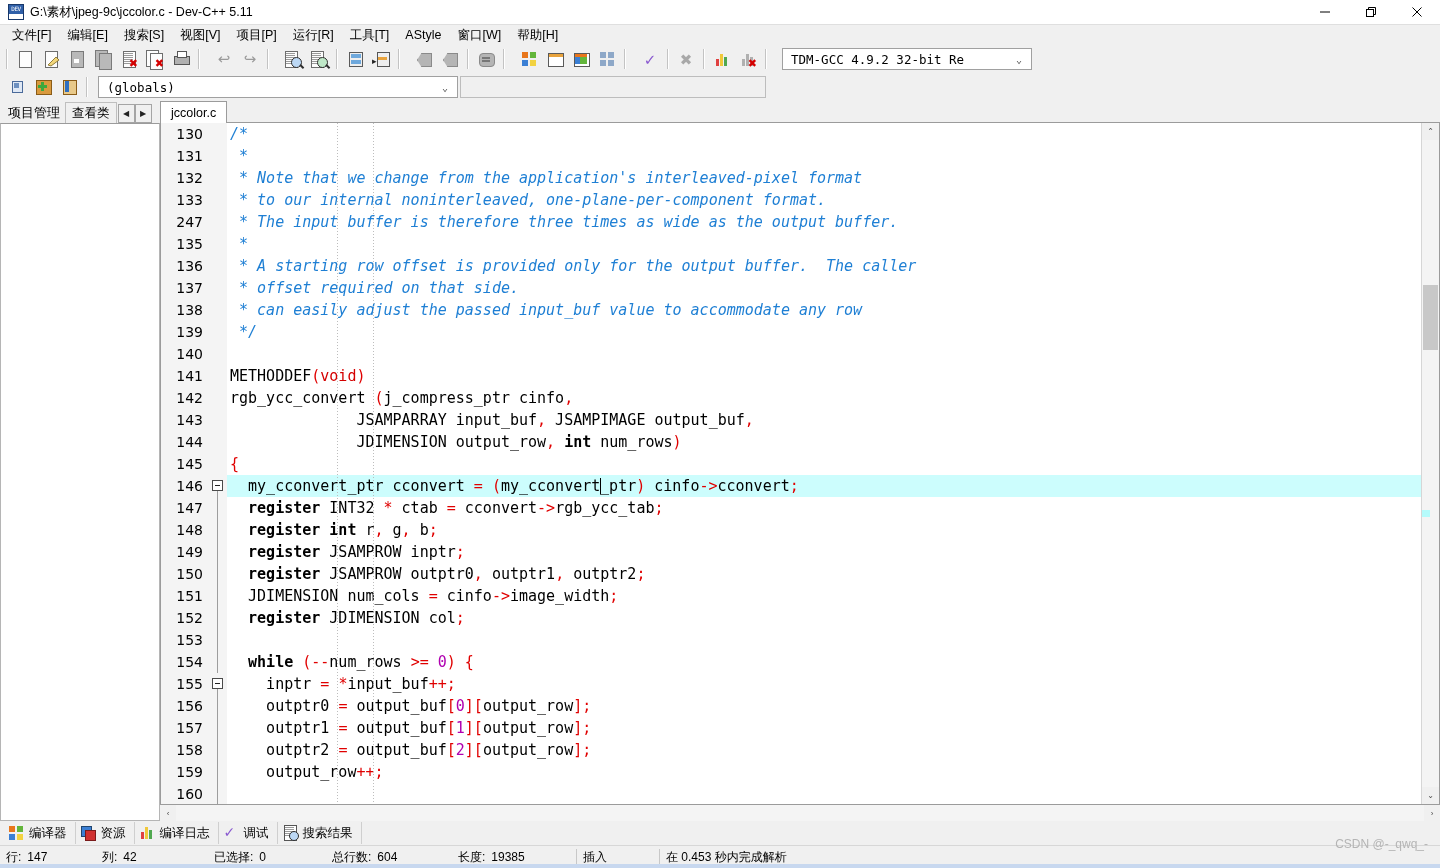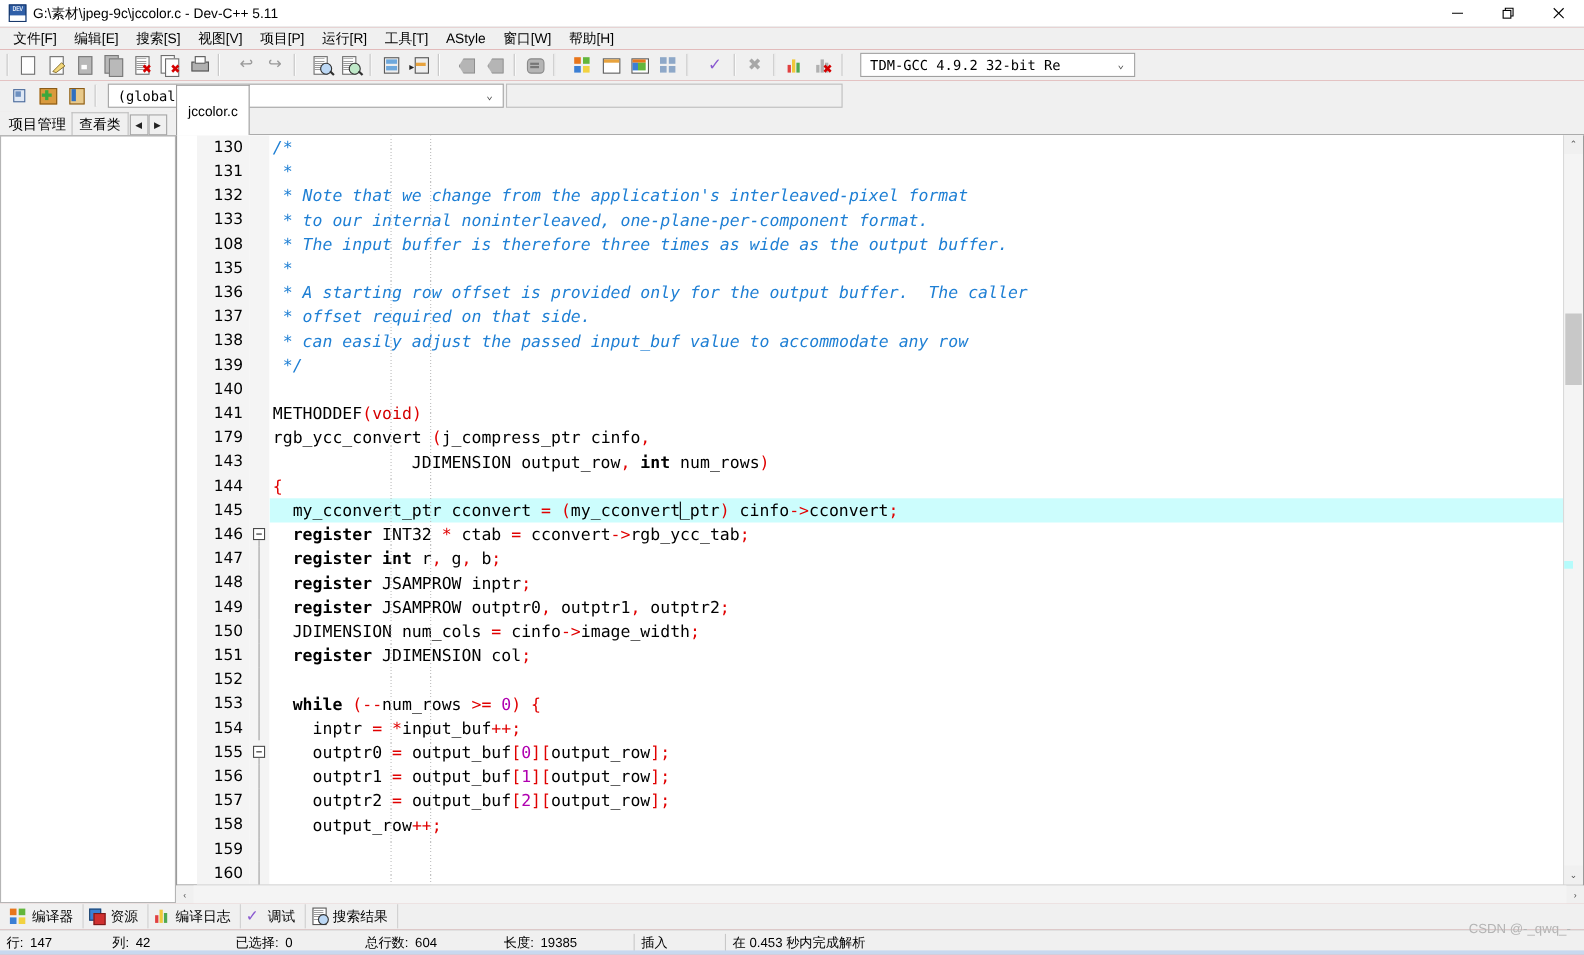--- a/index.html
+++ b/index.html
@@ -89,25 +89,25 @@
           background:#f0f0f0;border:1px solid #bfbfbf;border-bottom:none;margin-right:-1px;}
   .lp-tab.plainactive{background:#f0f0f0;border:none;font-size:13px;}
   .spin{display:flex;margin-left:2px;}
   .spin div{width:17px;height:19px;border:1px solid #a5a5a5;background:#f0f0f0;display:flex;
             align-items:center;justify-content:center;font-size:8px;color:#222;box-sizing:border-box;}
   .lp-content{flex:1;background:#ffffff;border:1px solid #b5b5b5;border-top-color:#9b9b9b;margin:0 0 0 0;}
 
   
   .editorpane{flex:1;display:flex;flex-direction:column;min-width:0;background:#f0f0f0;}
   .ed-tabs{height:22px;display:flex;align-items:flex-end;flex:0 0 22px;background:#f0f0f0;}
-  .ed-tab{height:21px;padding:12px 10px;display:flex;align-items:center;font-size:12.5px;color:#000;
+  .ed-tab{height:21px;padding:0 10px;display:flex;align-items:center;font-size:12.5px;color:#000;
           background:#ffffff;border:1px solid #9b9b9b;border-bottom:none;}
   .ed-tab-rest{flex:1;border-bottom:1px solid #9b9b9b;height:21px;box-sizing:border-box;}
   .ed-body{flex:1;display:flex;min-height:0;border:1px solid #9b9b9b;border-top:none;background:#fff;}
-  .ed-main{flex:1;display:flex;min-width:0;position:relative;overflow:hidden;background:#ffffff;margin-left:18px;}
+  .ed-main{flex:1;display:flex;min-width:0;position:relative;overflow:hidden;background:#ffffff;}
 
   .gutter{width:48px;flex:0 0 48px;background:#f4f4f4;position:relative;}
   .fold{width:18px;flex:0 0 18px;background:#f4f4f4;position:relative;}
   .code{flex:1;position:relative;overflow:hidden;background:#ffffff;}
 
   .ln{height:22px;line-height:22px;text-align:right;padding-right:6px;
       font-family:"DejaVu Sans","Liberation Sans",sans-serif;font-size:14px;color:#000;box-sizing:border-box;}
   .foldcell{height:22px;position:relative;}
   .foldbox{position:absolute;left:3px;top:5px;width:11px;height:11px;border:1px solid #4a4a4a;background:#fff;box-sizing:border-box;}
   .foldbox::before{content:"";position:absolute;left:2px;top:4px;width:5px;height:1px;background:#222;}
@@ -430,29 +430,29 @@
         <div class="ed-tab">jccolor.c</div>
         <div class="ed-tab-rest"></div>
       </div>
       <div class="ed-body">
         <div class="ed-main">
           <div class="gutter" id="gutter">
               <div class="ln">130</div>
               <div class="ln">131</div>
               <div class="ln">132</div>
               <div class="ln">133</div>
-              <div class="ln">108</div>
+              <div class="ln">247</div>
               <div class="ln">135</div>
               <div class="ln">136</div>
               <div class="ln">137</div>
               <div class="ln">138</div>
               <div class="ln">139</div>
               <div class="ln">140</div>
               <div class="ln">141</div>
-              <div class="ln">179</div>
+              <div class="ln">142</div>
               <div class="ln">143</div>
               <div class="ln">144</div>
               <div class="ln">145</div>
               <div class="ln">146</div>
               <div class="ln">147</div>
               <div class="ln">148</div>
               <div class="ln">149</div>
               <div class="ln">150</div>
               <div class="ln">151</div>
               <div class="ln">152</div>
@@ -539,20 +539,21 @@
               <div class="cline"><span class="cmt"> * to our internal noninterleaved, one-plane-per-component format.</span></div>
               <div class="cline"><span class="cmt"> * The input buffer is therefore three times as wide as the output buffer.</span></div>
               <div class="cline"><span class="cmt"> *</span></div>
               <div class="cline"><span class="cmt"> * A starting row offset is provided only for the output buffer.  The caller</span></div>
               <div class="cline"><span class="cmt"> * offset required on that side.</span></div>
               <div class="cline"><span class="cmt"> * can easily adjust the passed input_buf value to accommodate any row</span></div>
               <div class="cline"><span class="cmt"> */</span></div>
               <div class="cline">&nbsp;</div>
               <div class="cline"><span class="idf">METHODDEF</span><span class="op">(</span><span class="kwr">void</span><span class="op">)</span></div>
               <div class="cline"><span class="idf">rgb_ycc_convert </span><span class="op">(</span><span class="idf">j_compress_ptr cinfo</span><span class="op">,</span></div>
+              <div class="cline"><span class="idf">              JSAMPARRAY input_buf</span><span class="op">,</span><span class="idf"> JSAMPIMAGE output_buf</span><span class="op">,</span></div>
               <div class="cline"><span class="idf">              JDIMENSION output_row</span><span class="op">,</span><span class="idf"> </span><span class="kw">int</span><span class="idf"> num_rows</span><span class="op">)</span></div>
               <div class="cline"><span class="op">{</span></div>
               <div class="cline hl"><span class="idf">  my_cconvert_ptr cconvert </span><span class="op">=</span><span class="idf"> </span><span class="op">(</span><span class="idf">my_cconvert</span><span class="caret"></span><span class="idf">_ptr</span><span class="op">)</span><span class="idf"> cinfo</span><span class="op">-&gt;</span><span class="idf">cconvert</span><span class="op">;</span></div>
               <div class="cline"><span class="idf">  </span><span class="kw">register</span><span class="idf"> INT32 </span><span class="op">*</span><span class="idf"> ctab </span><span class="op">=</span><span class="idf"> cconvert</span><span class="op">-&gt;</span><span class="idf">rgb_ycc_tab</span><span class="op">;</span></div>
               <div class="cline"><span class="idf">  </span><span class="kw">register</span><span class="idf"> </span><span class="kw">int</span><span class="idf"> r</span><span class="op">,</span><span class="idf"> g</span><span class="op">,</span><span class="idf"> b</span><span class="op">;</span></div>
               <div class="cline"><span class="idf">  </span><span class="kw">register</span><span class="idf"> JSAMPROW inptr</span><span class="op">;</span></div>
               <div class="cline"><span class="idf">  </span><span class="kw">register</span><span class="idf"> JSAMPROW outptr0</span><span class="op">,</span><span class="idf"> outptr1</span><span class="op">,</span><span class="idf"> outptr2</span><span class="op">;</span></div>
               <div class="cline"><span class="idf">  JDIMENSION num_cols </span><span class="op">=</span><span class="idf"> cinfo</span><span class="op">-&gt;</span><span class="idf">image_width</span><span class="op">;</span></div>
               <div class="cline"><span class="idf">  </span><span class="kw">register</span><span class="idf"> JDIMENSION col</span><span class="op">;</span></div>
               <div class="cline">&nbsp;</div>

